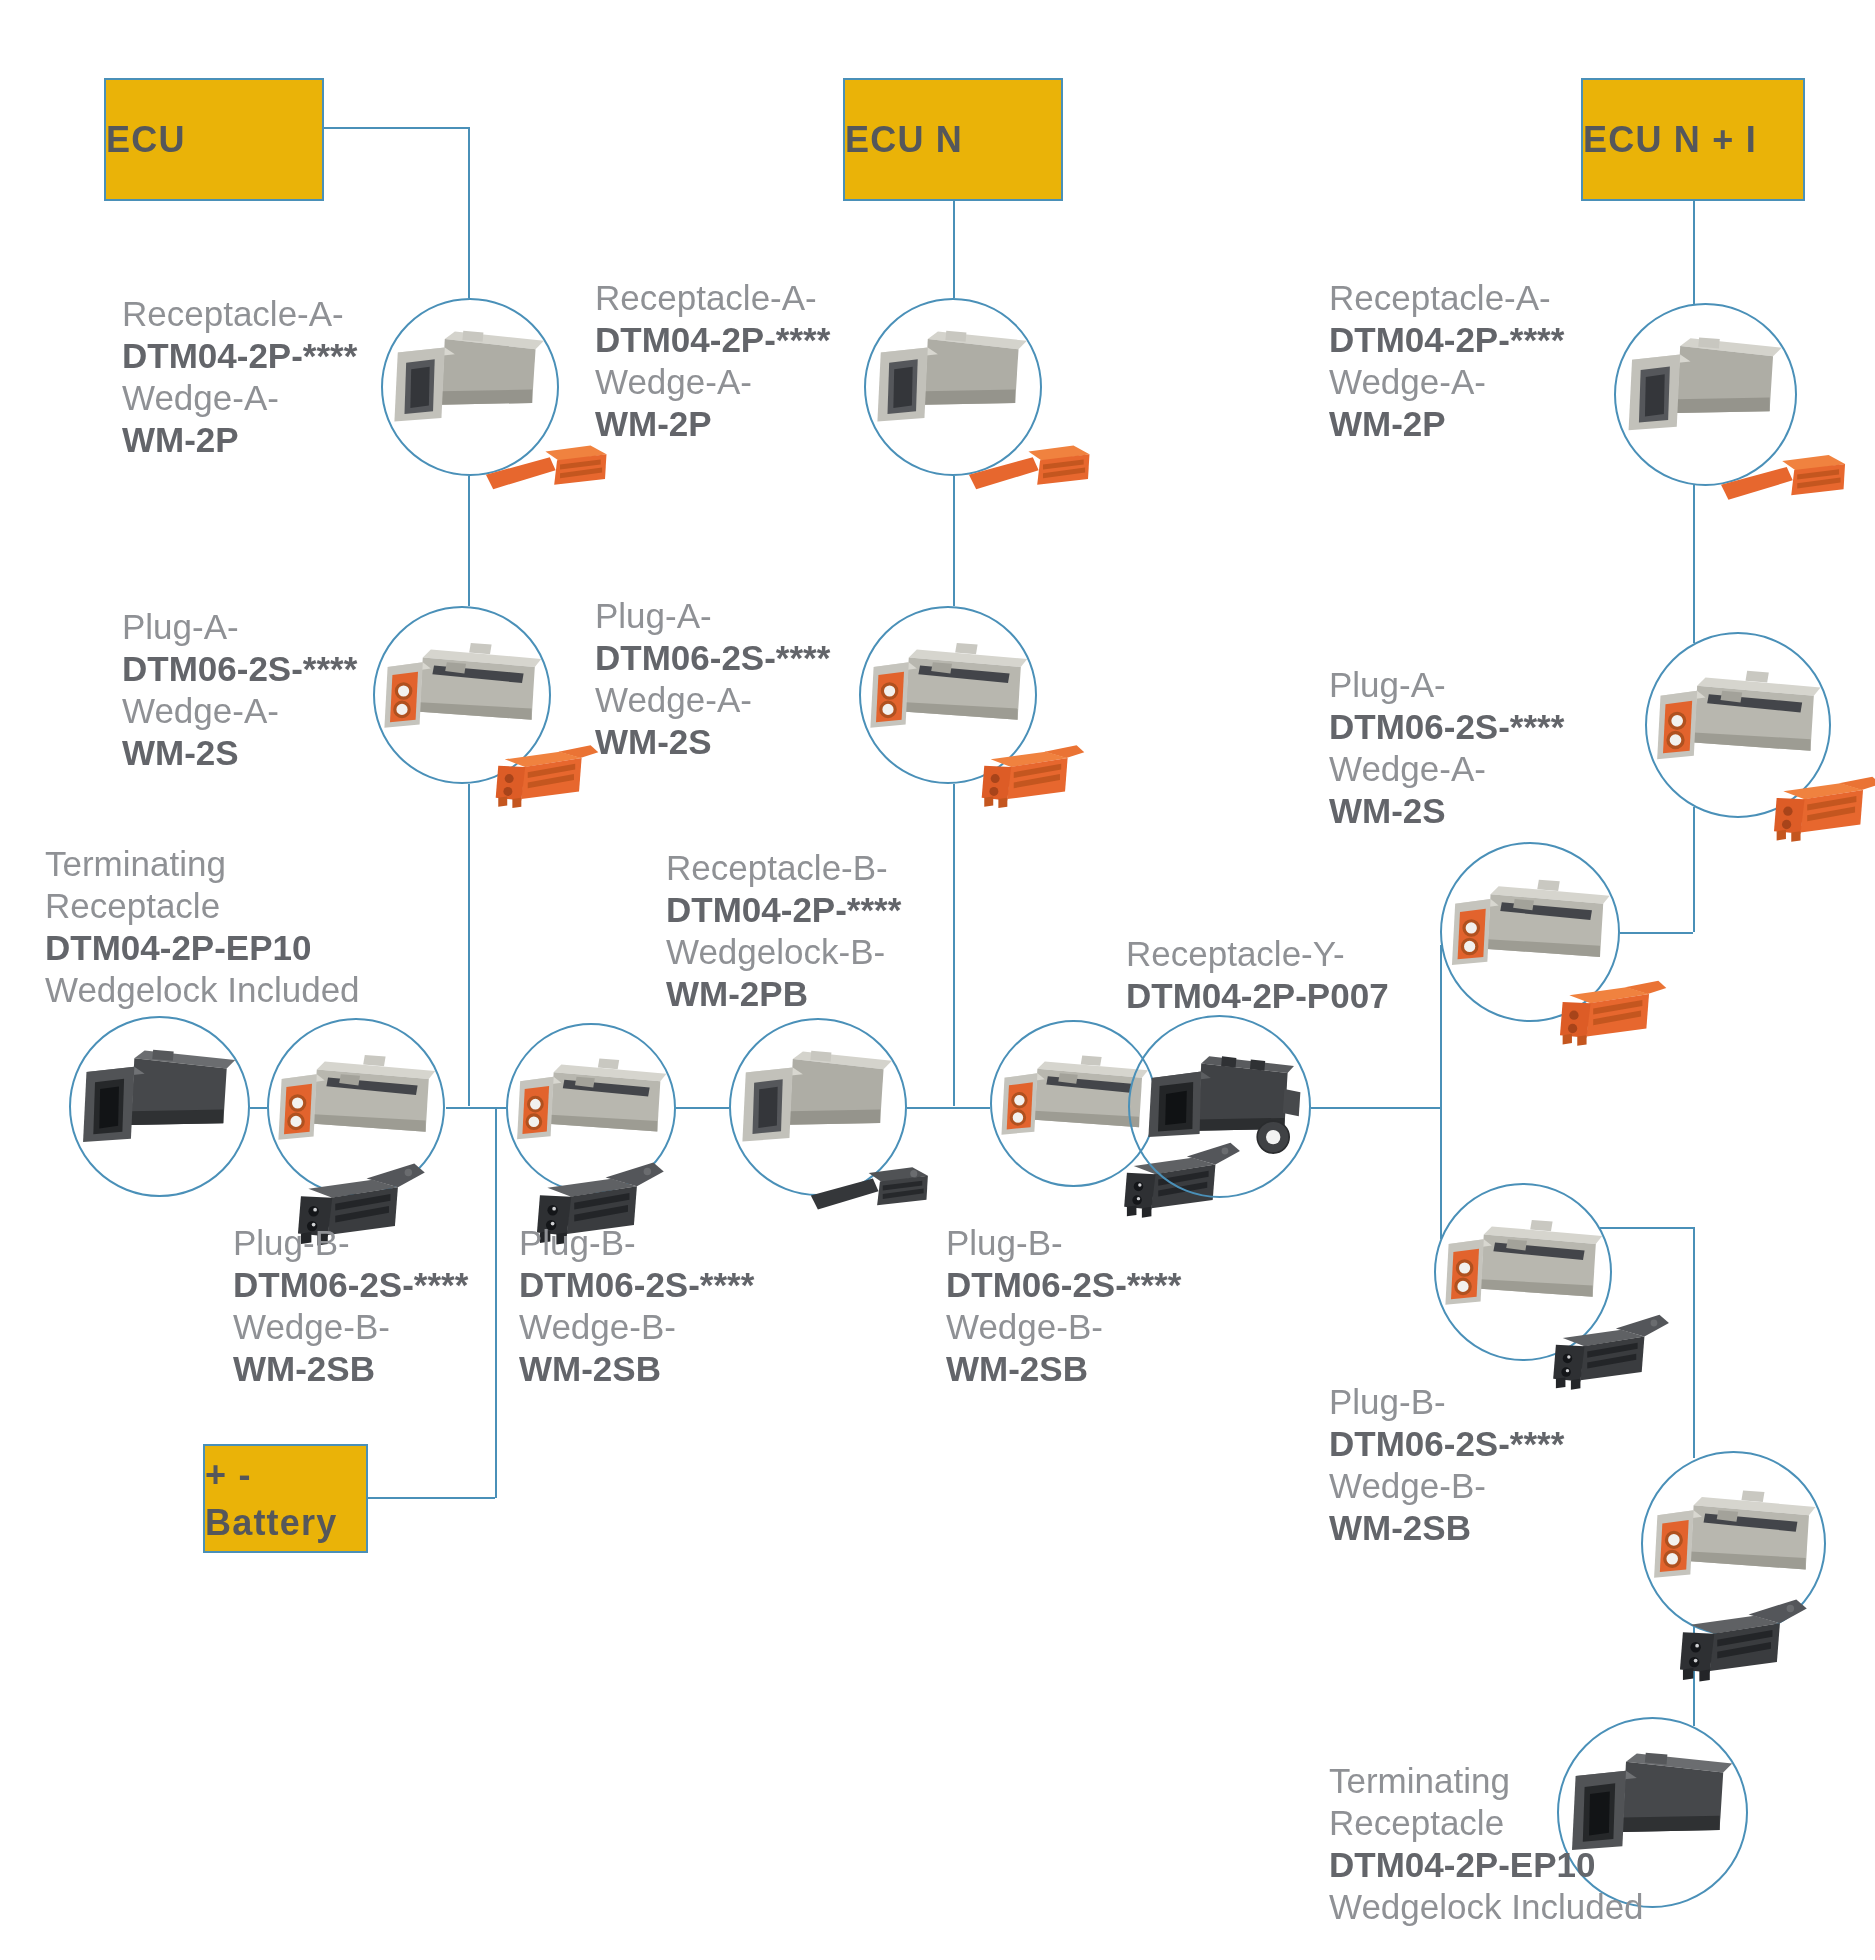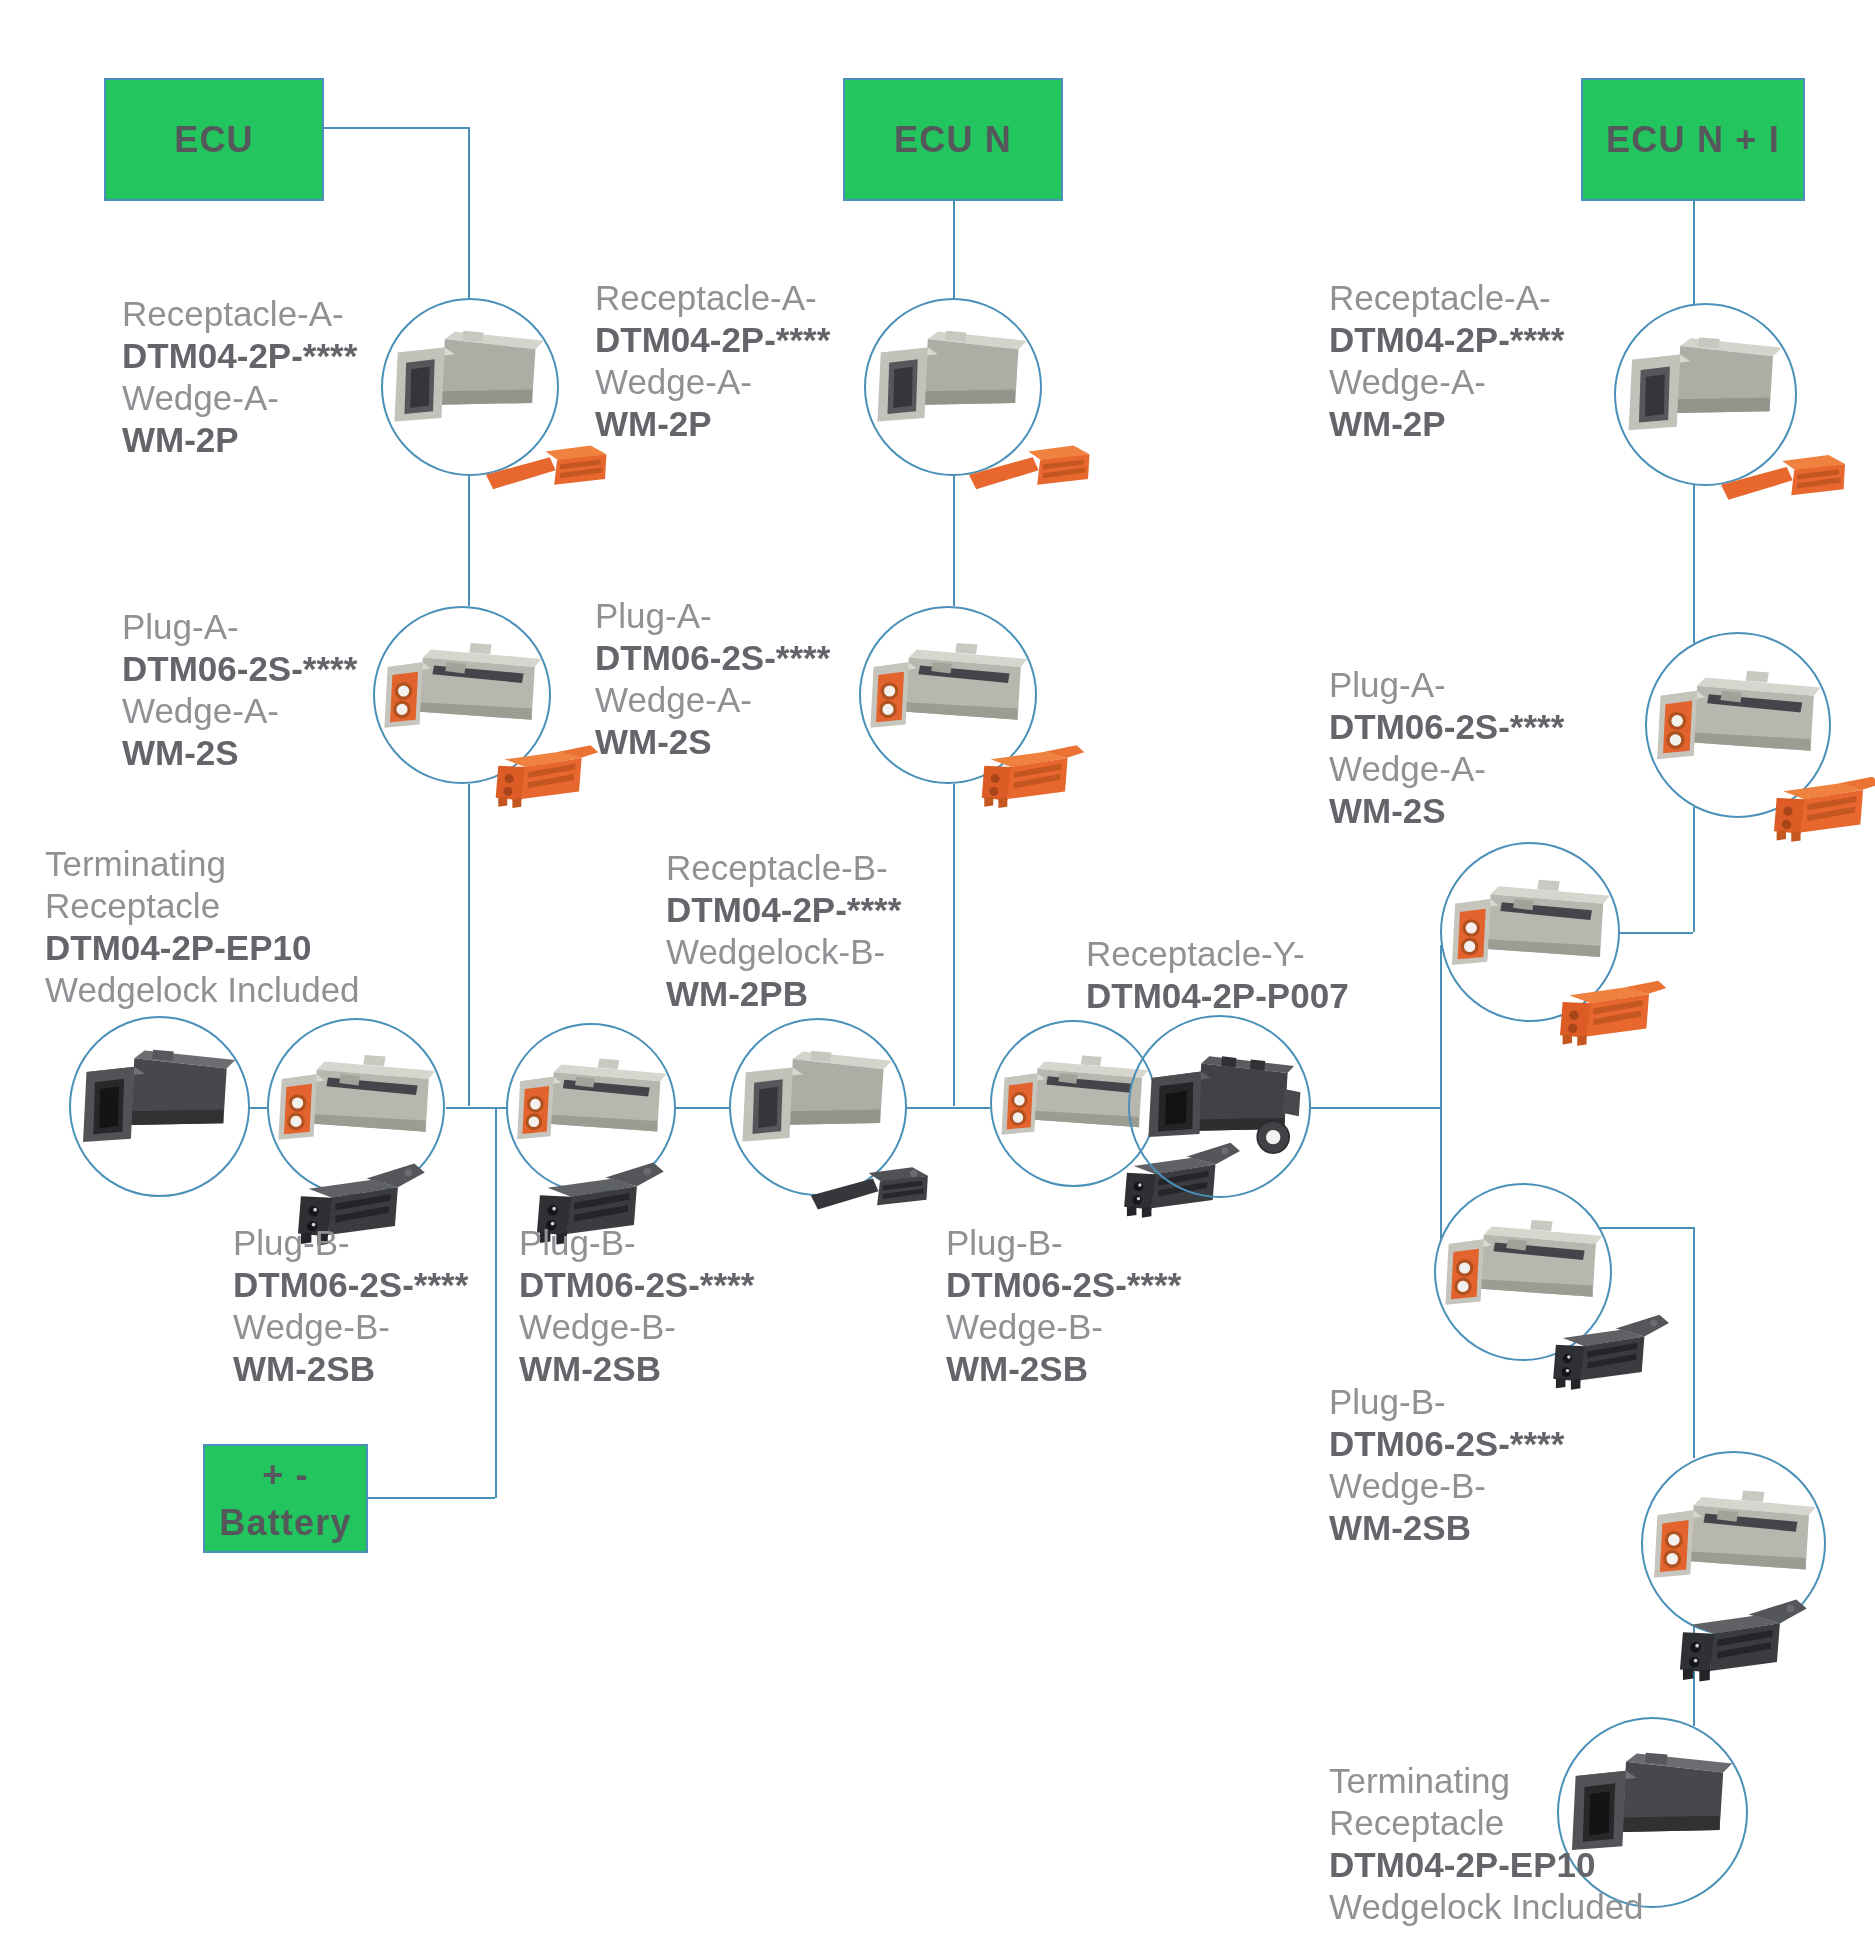--- a/index.html
+++ b/index.html
@@ -1,20 +1,20 @@
 <!DOCTYPE html>
 <html style="font-size:13px"><head>
 <meta charset="utf-8">
 <style>
   html,body{margin:0;padding:0;background:#ffffff}
   #canvas{position:relative;width:1876px;height:1961px;background:#fff;
           font-family:"Liberation Sans",sans-serif;overflow:hidden}
   .wire{position:absolute;background:#4a90b8}
-  .box{position:absolute;border:2.4px solid #4a90b8;background:#22c55e;box-sizing:border-box;
-       display:flex;flex-direction:column;align-items:center;justify-content:center;gap:6.5px}
+  .box{position:absolute;border:2.4px solid #4a90b8;background:#eab308;box-sizing:border-box;
+       display:flex;flex-direction:column;align-items:flex-start;justify-content:center;gap:6.5px}
   .box .bl{font-weight:bold;font-size:36px;color:#55575b;letter-spacing:1.2px;line-height:1.15;white-space:nowrap}
   .node{position:absolute;border:2.4px solid #4a90b8;border-radius:50%;box-sizing:border-box}
   .conn{position:absolute;left:50%;top:50%;transform:translate(-50%,-54%)}
   .wedge{position:absolute}
   .label{position:absolute}
   .label .ln{font-size:35px;line-height:42px;color:#8f9195;white-space:nowrap}
   .label .ln.b{font-weight:bold;color:#63656a}
   svg{display:block;width:100%;height:auto;overflow:visible}
 </style>
 </head>
@@ -536,21 +536,21 @@
       <div class="ln b">DTM06-2S-****</div>
       <div class="ln">Wedge-A-</div>
       <div class="ln b">WM-2S</div>
     </div>
     <div class="label" style="left: 666px; top: 847px;">
       <div class="ln">Receptacle-B-</div>
       <div class="ln b">DTM04-2P-****</div>
       <div class="ln">Wedgelock-B-</div>
       <div class="ln b">WM-2PB</div>
     </div>
-    <div class="label" style="left: 1086px; top: 933px;">
+    <div class="label" style="left: 1126px; top: 933px;">
       <div class="ln">Receptacle-Y-</div>
       <div class="ln b">DTM04-2P-P007</div>
     </div>
     <div class="label" style="left: 1329px; top: 277px;">
       <div class="ln">Receptacle-A-</div>
       <div class="ln b">DTM04-2P-****</div>
       <div class="ln">Wedge-A-</div>
       <div class="ln b">WM-2P</div>
     </div>
     <div class="label" style="left: 1329px; top: 664px;">

